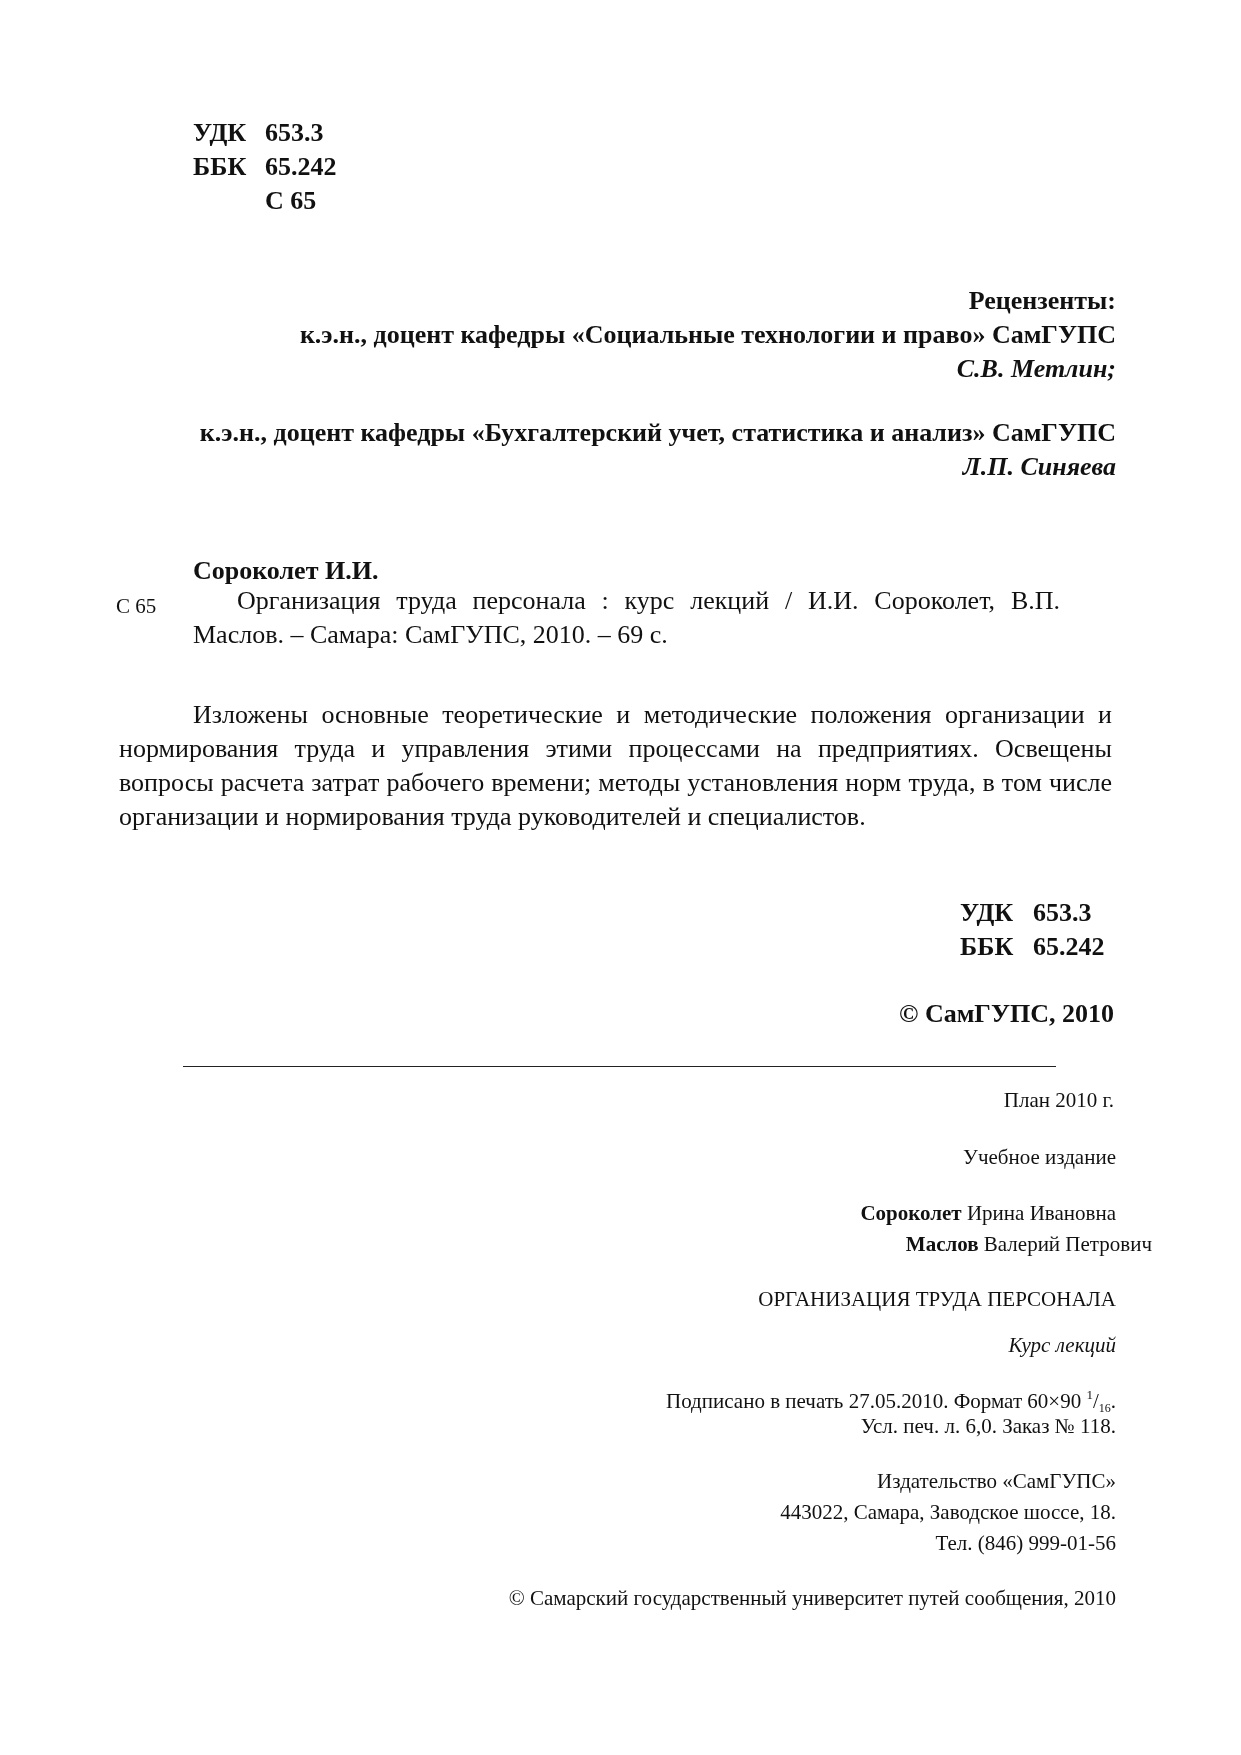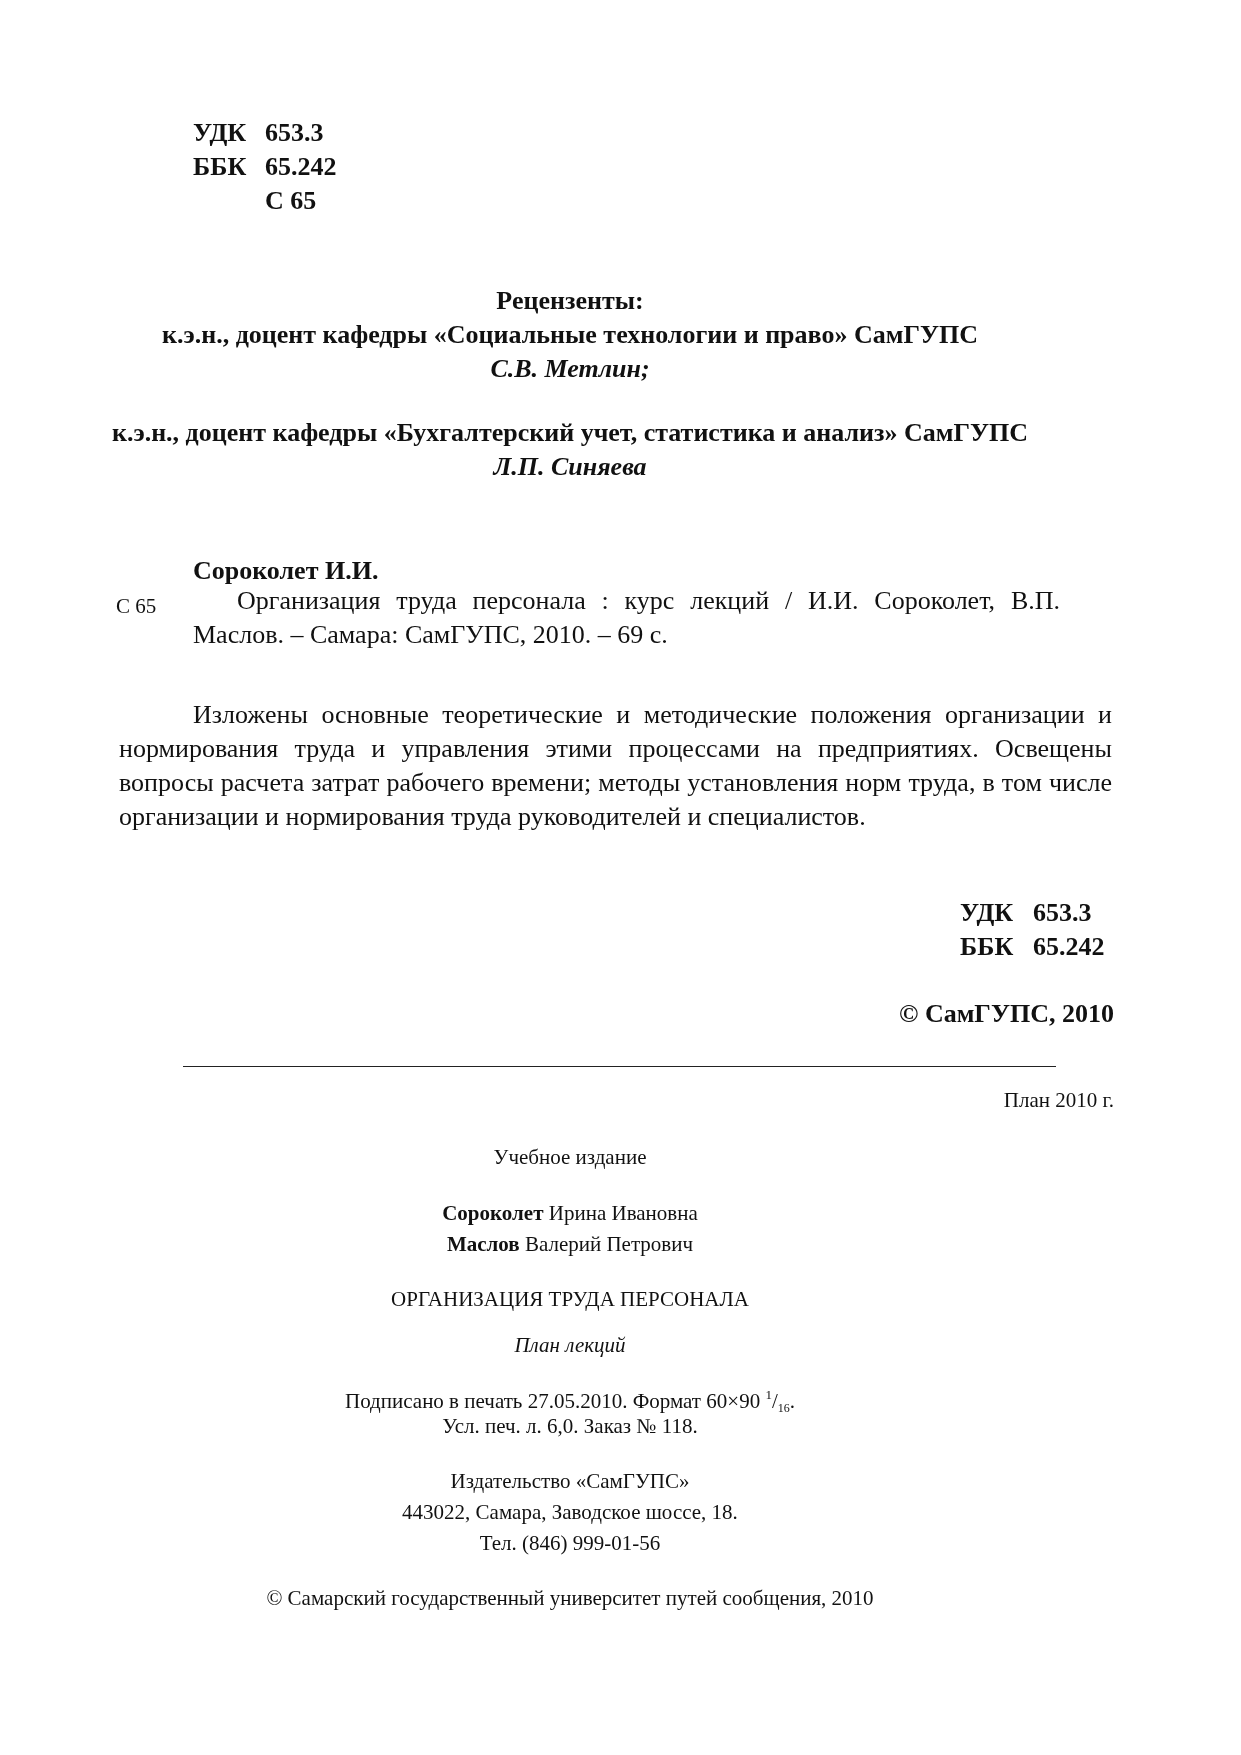--- a/index.html
+++ b/index.html
@@ -3,21 +3,21 @@
 <meta charset="utf-8">
 <style>
   html, body { margin: 0; padding: 0; background: #ffffff; }
   body {
     width: 1241px; height: 1755px; position: relative; overflow: hidden;
     font-family: "Liberation Serif", "DejaVu Serif", serif; color: #111111;
   }
   .abs { position: absolute; white-space: nowrap; }
   .f26 { font-size: 26px; line-height: 34px; font-weight: bold; }
   .f22 { font-size: 21px; line-height: 30px; }
-  .center { left: 12px; width: 1116px; text-align: center; }
+  .center { left: 0; width: 1116px; text-align: right; }
   .it { font-style: italic; }
   .b { font-weight: bold; }
 
   
   .udk-top { left: 193px; top: 116px; }
   .udk-top .row { display: flex; }
   .udk-top .k { width: 72px; }
   .udk-top .k2 { width: 72px; }
 
   
@@ -90,27 +90,27 @@
 <div class="rule"></div>
 
 <div class="abs f22" style="right:127px; top:1085px;">План 2010 г.</div>
 
 <div class="abs center f22" style="top:1142px;">Учебное издание</div>
 
 <div class="abs center f22" style="top:1198px;">
   <span class="b">Сороколет</span>
   <span>Ирина Ивановна</span>
 </div>
-<div class="abs center f22" style="top:1229px;">
+<div class="abs center f22" style="top:1229px;padding-left:36px;">
   <span class="b">Маслов</span>
   <span>Валерий Петрович</span>
 </div>
 
 <div class="abs center f22" style="top:1284px;">ОРГАНИЗАЦИЯ ТРУДА ПЕРСОНАЛА</div>
-<div class="abs center f22 it" style="top:1330px;">План лекций</div>
+<div class="abs center f22 it" style="top:1330px;">Курс лекций</div>
 
 <div class="abs center f22" style="top:1380px;"><span>Подписано в печать 27.05.2010. Формат 60×90 </span><span class="sup">1</span>/<span class="sub">16</span><span>.</span></div>
 <div class="abs center f22" style="top:1411px;">Усл. печ. л. 6,0. Заказ № 118.</div>
 
 <div class="abs center f22" style="top:1466px;">Издательство «СамГУПС»</div>
 <div class="abs center f22" style="top:1497px;">443022, Самара, Заводское шоссе, 18.</div>
 <div class="abs center f22" style="top:1528px;">Тел. (846) 999-01-56</div>
 
 <div class="abs center f22" style="top:1583px;">© Самарский государственный университет путей сообщения, 2010</div>
 

